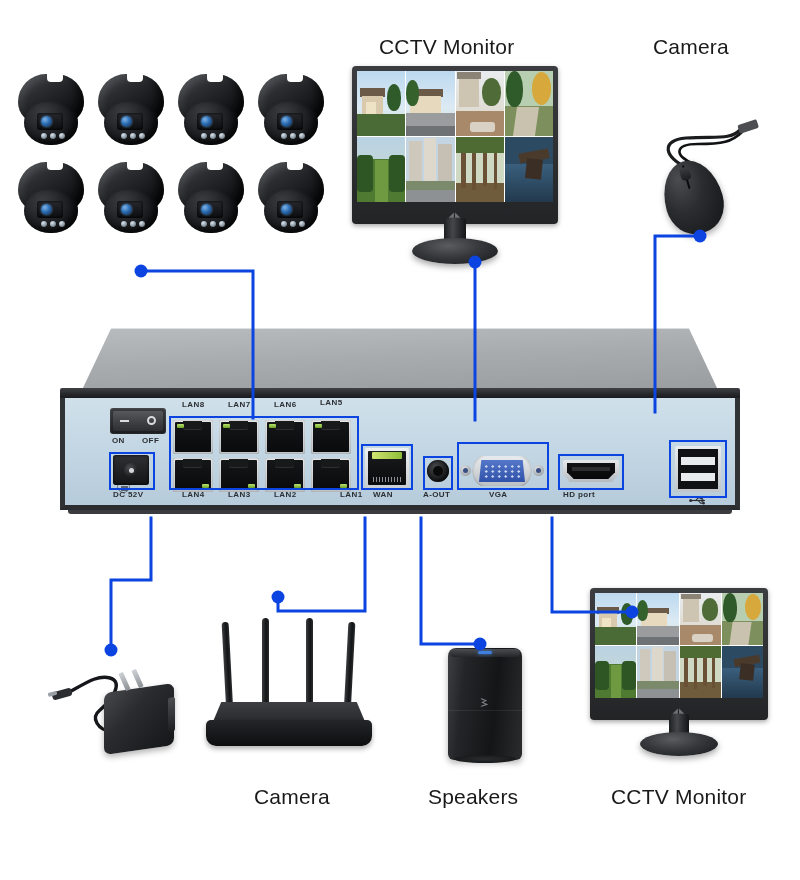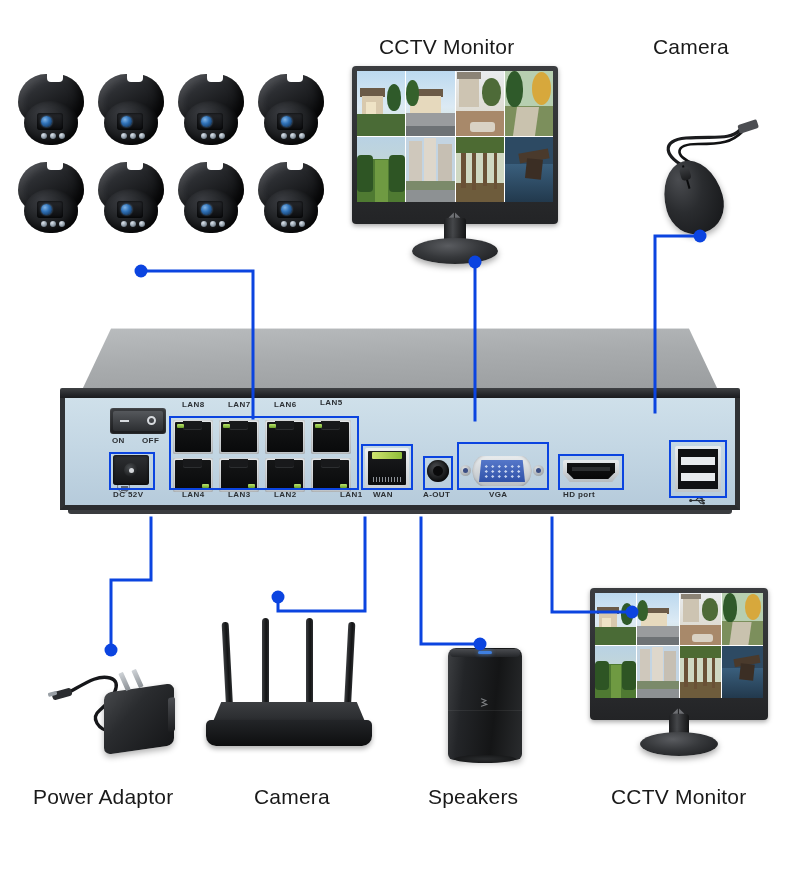--- a/index.html
+++ b/index.html
@@ -188,21 +188,20 @@
      background:radial-gradient(ellipse,#2a2c2e,#111213);}
 </style>
 </head>
 <body>
 
 <div class="stage">
 
   <div class="lbl" style="left:379px;top:35px;">CCTV Monitor</div>
   <div class="lbl" style="left:653px;top:35px;">Camera</div>
 
-  <div class="lbl" style="left:33px;top:785px;">Power Adaptor</div>
   <div class="lbl" style="left:254px;top:785px;">Camera</div>
   <div class="lbl" style="left:428px;top:785px;">Speakers</div>
   <div class="lbl" style="left:611px;top:785px;">CCTV Monitor</div>
 
   <div class="camgrid">
     <div class="cam" style="left:0px;top:0px;">
         <div class="dome">
           <div class="notch"></div>
         </div>
         <div class="face">

